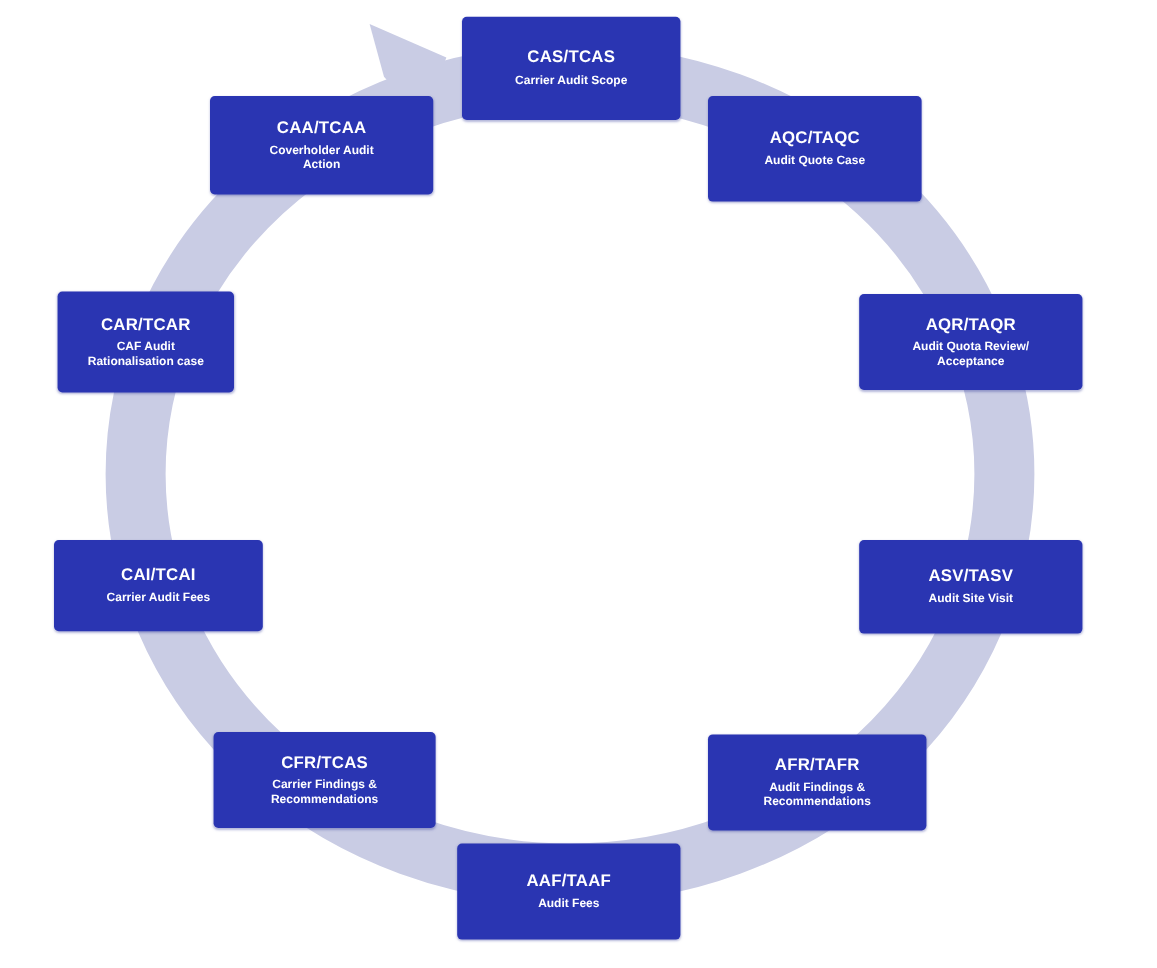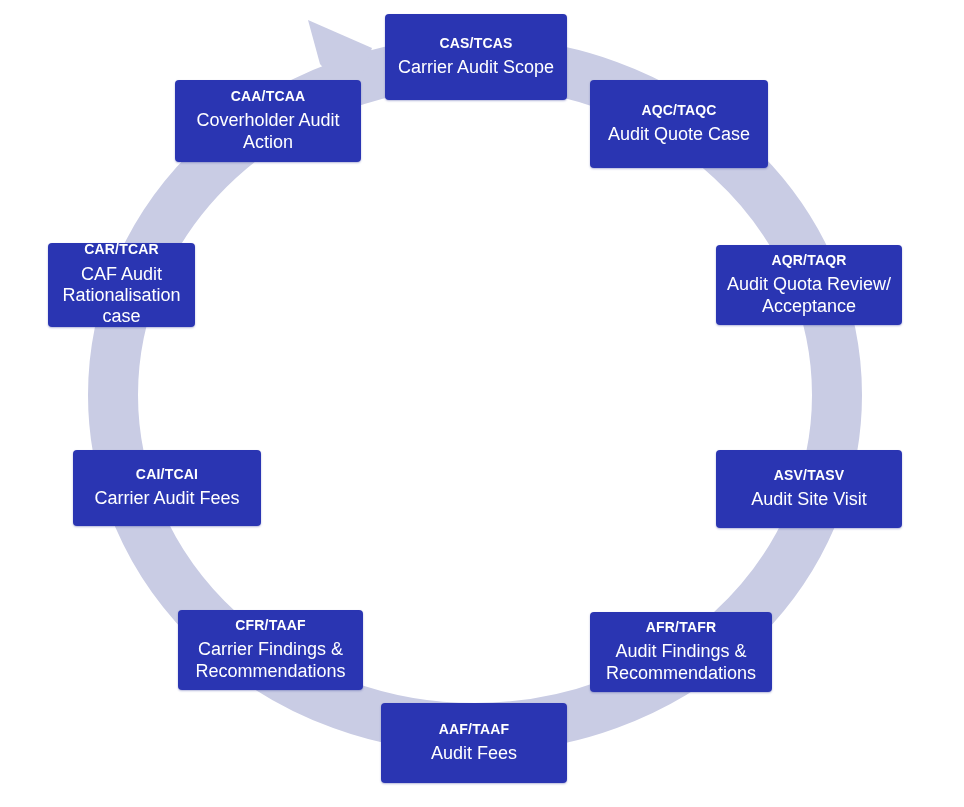--- a/index.html
+++ b/index.html
@@ -35,35 +35,35 @@
     text-align: center;
     box-shadow: 0 1px 2px rgba(40, 50, 150, 0.35);
   }
   .node .code {
     font-size: 14px;
     font-weight: 700;
     letter-spacing: 0.2px;
     line-height: 1.1;
   }
   .node .label {
-    font-size: 18px;
-    font-weight: 400;
+    font-size: 10px;
+    font-weight: 700;
     line-height: 1.18;
     white-space: pre-line;
     padding: 0 8px;
   }
   
   .pos-0 { left: 385px; top: 14px;  width: 182px; height: 86px; }
   .pos-1 { left: 590px; top: 80px;  width: 178px; height: 88px; }
   .pos-2 { left: 716px; top: 245px; width: 186px; height: 80px; text-align: center; }
   .pos-3 { left: 716px; top: 450px; width: 186px; height: 78px; }
   .pos-4 { left: 590px; top: 612px; width: 182px; height: 80px; }
   .pos-5 { left: 381px; top: 675px; width: 186px; height: 80px; margin-top: 28px; }
   .pos-6 { left: 178px; top: 610px; width: 185px; height: 80px; }
-  .pos-7 { left: 45px;  top: 450px; width: 188px; height: 76px; margin-left: 28px; }
+  .pos-7 { left: 45px;  top: 450px; width: 174px; height: 76px; }
   .pos-8 { left: 48px;  top: 243px; width: 147px; height: 84px; }
   .pos-9 { left: 175px; top: 80px;  width: 186px; height: 82px; }
 </style>
 </head>
 <body>
 
 <div class="stage">
 
   <svg class="ring-svg" viewBox="0 0 964 807">
 
@@ -98,21 +98,21 @@
     <div class="label">Audit Findings &amp;
 Recommendations</div>
   </div>
 
   <div class="node pos-5">
     <div class="code">AAF/TAAF</div>
     <div class="label">Audit Fees</div>
   </div>
 
   <div class="node pos-6">
-    <div class="code">CFR/TAAF</div>
+    <div class="code">CFR/TCAS</div>
     <div class="label">Carrier Findings &amp;
 Recommendations</div>
   </div>
 
   <div class="node pos-7">
     <div class="code">CAI/TCAI</div>
     <div class="label">Carrier Audit Fees</div>
   </div>
 
   <div class="node pos-8">

